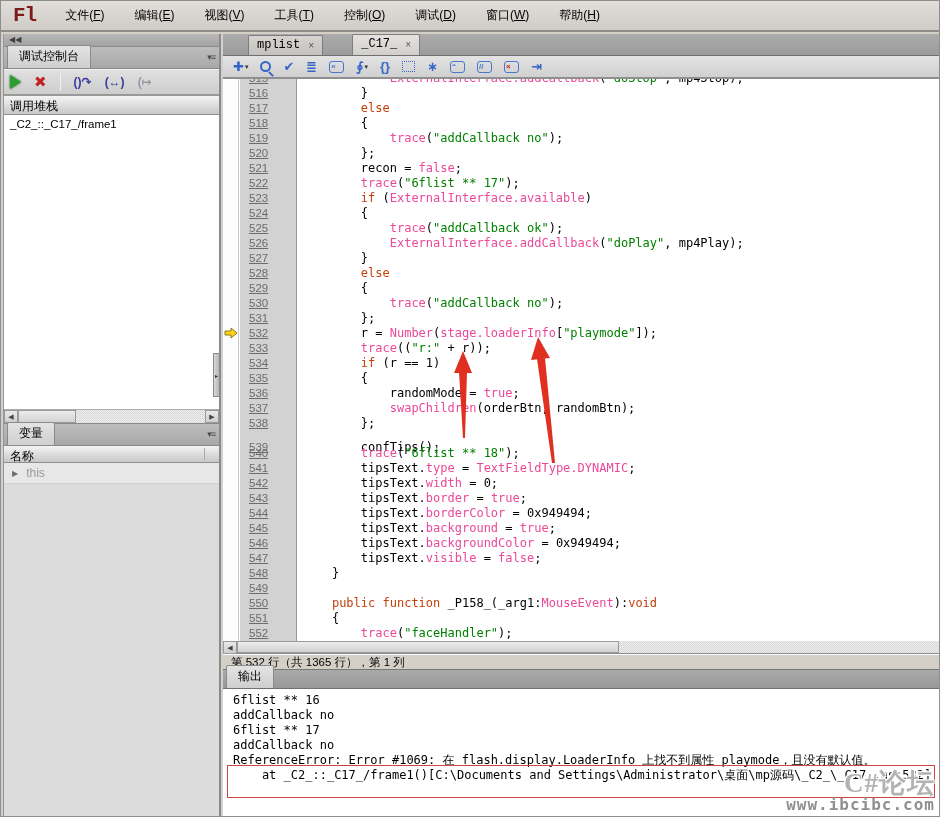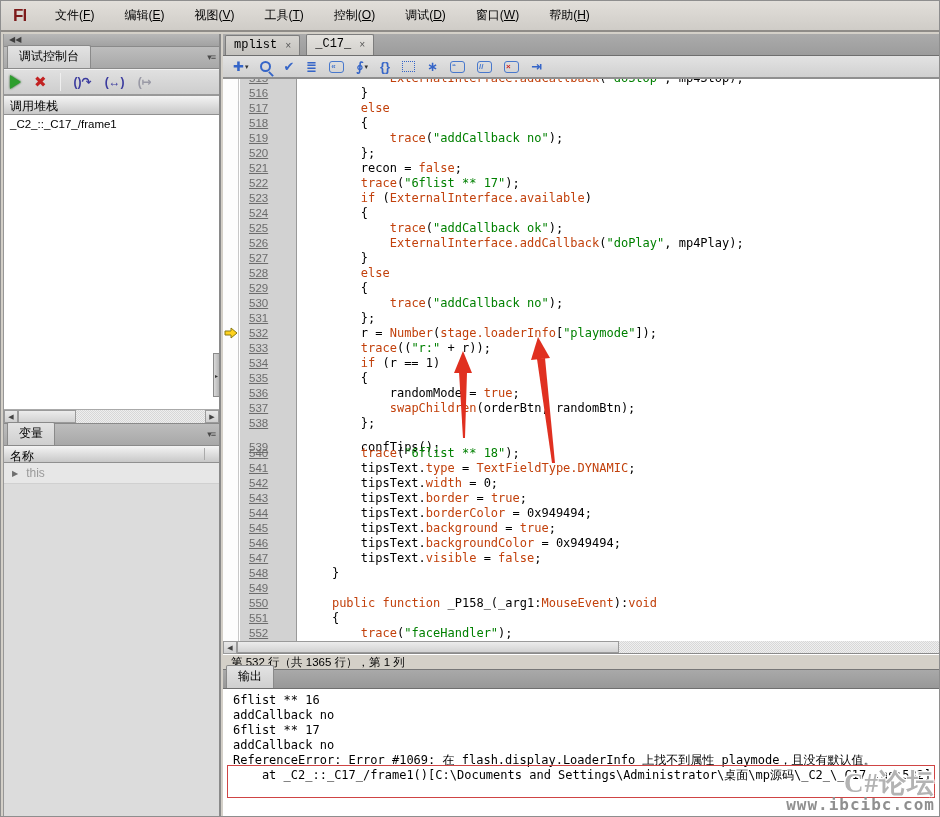--- a/index.html
+++ b/index.html
@@ -8,22 +8,22 @@
     position:relative; overflow:hidden;
     background:#d4d0c8;
     font-family:"Liberation Sans","DejaVu Sans",sans-serif;
     font-size:12px; color:#000;
     border:1px solid #8e8e8e;
   }
   
   .menubar{position:absolute;left:0;top:0;width:940px;height:31px;
     background:linear-gradient(#e2dfda,#cfccc7);border-bottom:2px solid #8f8c88;
     display:flex;align-items:center;}
-  .fl-logo{font-family:Liberation Sans, sans-serif;font-weight:bold;
-    font-size:17px;color:#7d1a1a;padding:0 14px 0 12px;letter-spacing:-1px;}
+  .fl-logo{font-family:Liberation Mono, monospace;font-weight:bold;
+    font-size:21px;color:#7d1a1a;padding:0 14px 0 12px;letter-spacing:-1px;}
   .menu-items{display:flex;align-items:center;height:100%;}
   .menu-item{padding:0 15px;line-height:29px;cursor:default;white-space:nowrap;}
   .menu-item u{text-decoration:underline;}
   
   .leftcol{position:absolute;left:2px;top:33px;width:218px;height:782px;
     display:flex;flex-direction:column;background:#d0d0d0;
     border-left:1px solid #979797;border-right:2px solid #8a8a8a;}
   .collapse-bar{height:13px;background:linear-gradient(#b8b8b8,#a2a2a2);
     border-bottom:1px solid #8a8a8a;font-size:8px;color:#3f3f3f;padding-left:5px;line-height:12px;}
   .panel-tabbar{height:22px;background:linear-gradient(#bdbdbd,#a8a8a8);
@@ -58,21 +58,21 @@
   .col-div{position:absolute;right:14px;top:2px;bottom:2px;width:1px;background:#aaa;}
   .splitter-grab{position:absolute;left:212px;top:352px;width:7px;height:44px;
     background:linear-gradient(90deg,#d9d9d9,#b5b5b5);border:1px solid #8a8a8a;
     font-size:6px;color:#333;text-align:center;line-height:44px;z-index:5;}
   
   .editcol{position:absolute;left:222px;top:33px;width:718px;height:635px;display:flex;flex-direction:column;}
   .doc-tabbar{height:22px;background:linear-gradient(#ababab,#9c9c9c);border-bottom:1px solid #6f6f6f;
     display:flex;align-items:flex-end;gap:6px;padding-left:2px;}
   .doc-tab{background:linear-gradient(#d6d4d0,#c4c2be);border:1px solid #7d7d7d;border-bottom:none;
     padding:2px 8px 3px;font-size:12px;font-family:"Liberation Mono","DejaVu Sans Mono",monospace;
-    display:flex;gap:8px;align-items:flex-end;border-radius:2px 2px 0 0;}
+    display:flex;gap:8px;align-items:flex-end;border-radius:2px 2px 0 0;margin-left:23px;}
   .doc-tab.active{background:linear-gradient(#e4e2de,#d2d0cc);padding-bottom:4px;}
   .tab-close{font-size:10px;color:#555;}
   .edit-toolbar{height:23px;background:linear-gradient(#e3e3e3,#d0d0d0);border-bottom:2px solid #8f8f8f;
     display:flex;align-items:center;gap:12px;padding-left:10px;}
   .tbi{color:#3565c8;font-weight:bold;font-size:13px;line-height:16px;position:relative;display:inline-flex;align-items:center;}
   .tbi .mini{font-size:7px;color:#333;margin-left:1px;}
   .icon-mag{width:11px;height:11px;border:2px solid #3565c8;border-radius:50%;position:relative;}
   .icon-mag::after{content:"";position:absolute;width:2px;height:6px;background:#3565c8;
     left:8px;top:8px;transform:rotate(-45deg);}
   .icon-bubble{min-width:15px;height:12px;border:1.5px solid #4878cc;border-radius:3px;
@@ -82,21 +82,21 @@
   
   .code-wrap{height:562px;background:#fff;position:relative;overflow:hidden;}
   .gutter-bg{position:absolute;left:0;top:0;bottom:0;width:16px;background:#fdfdfd;border-right:1px solid #c8c8c8;}
   .nums-bg{position:absolute;left:17px;top:0;bottom:0;width:57px;background:#d2d2d2;border-right:1px solid #9a9a9a;}
   .code-row{position:absolute;left:0;height:15px;width:100%;white-space:pre;
     font-family:"DejaVu Sans Mono","Liberation Mono",monospace;font-size:12px;line-height:15px;}
   .code-row .num{position:absolute;left:26px;color:#6c6c6c;
     font-family:"Liberation Sans","DejaVu Sans",sans-serif;font-size:11.5px;text-decoration:underline;}
   .code-row .src{position:absolute;left:80px;}
   .code-row .bp{position:absolute;left:1px;top:1px;}
-  .c-p{color:#000;} .c-k{color:#c2410c;} .c-b{color:#c2410c;} .c-s{color:#008000;}
+  .c-p{color:#000;} .c-k{color:#c2410c;} .c-b{color:#ec4899;} .c-s{color:#008000;}
   .arrows-svg{position:absolute;left:0;top:0;pointer-events:none;z-index:4;}
   .statusbar{height:15px;background:#d4d0c8;border-top:1px solid #fff;
     font-size:11.5px;padding:0 0 0 8px;line-height:15px;}
   
   .outcol{position:absolute;left:222px;top:668px;width:718px;height:149px;display:flex;flex-direction:column;}
   .out-tabbar{height:20px;background:linear-gradient(#a9a9a9,#989898);border-top:1px solid #777;
     border-bottom:1px solid #6f6f6f;display:flex;align-items:flex-end;}
   .out-content{flex:1;background:#fff;position:relative;overflow:hidden;}
   .out-text{padding:4px 0 0 10px;font-family:"DejaVu Sans Mono","Liberation Mono",monospace;
     font-size:12px;line-height:15px;white-space:pre;}

